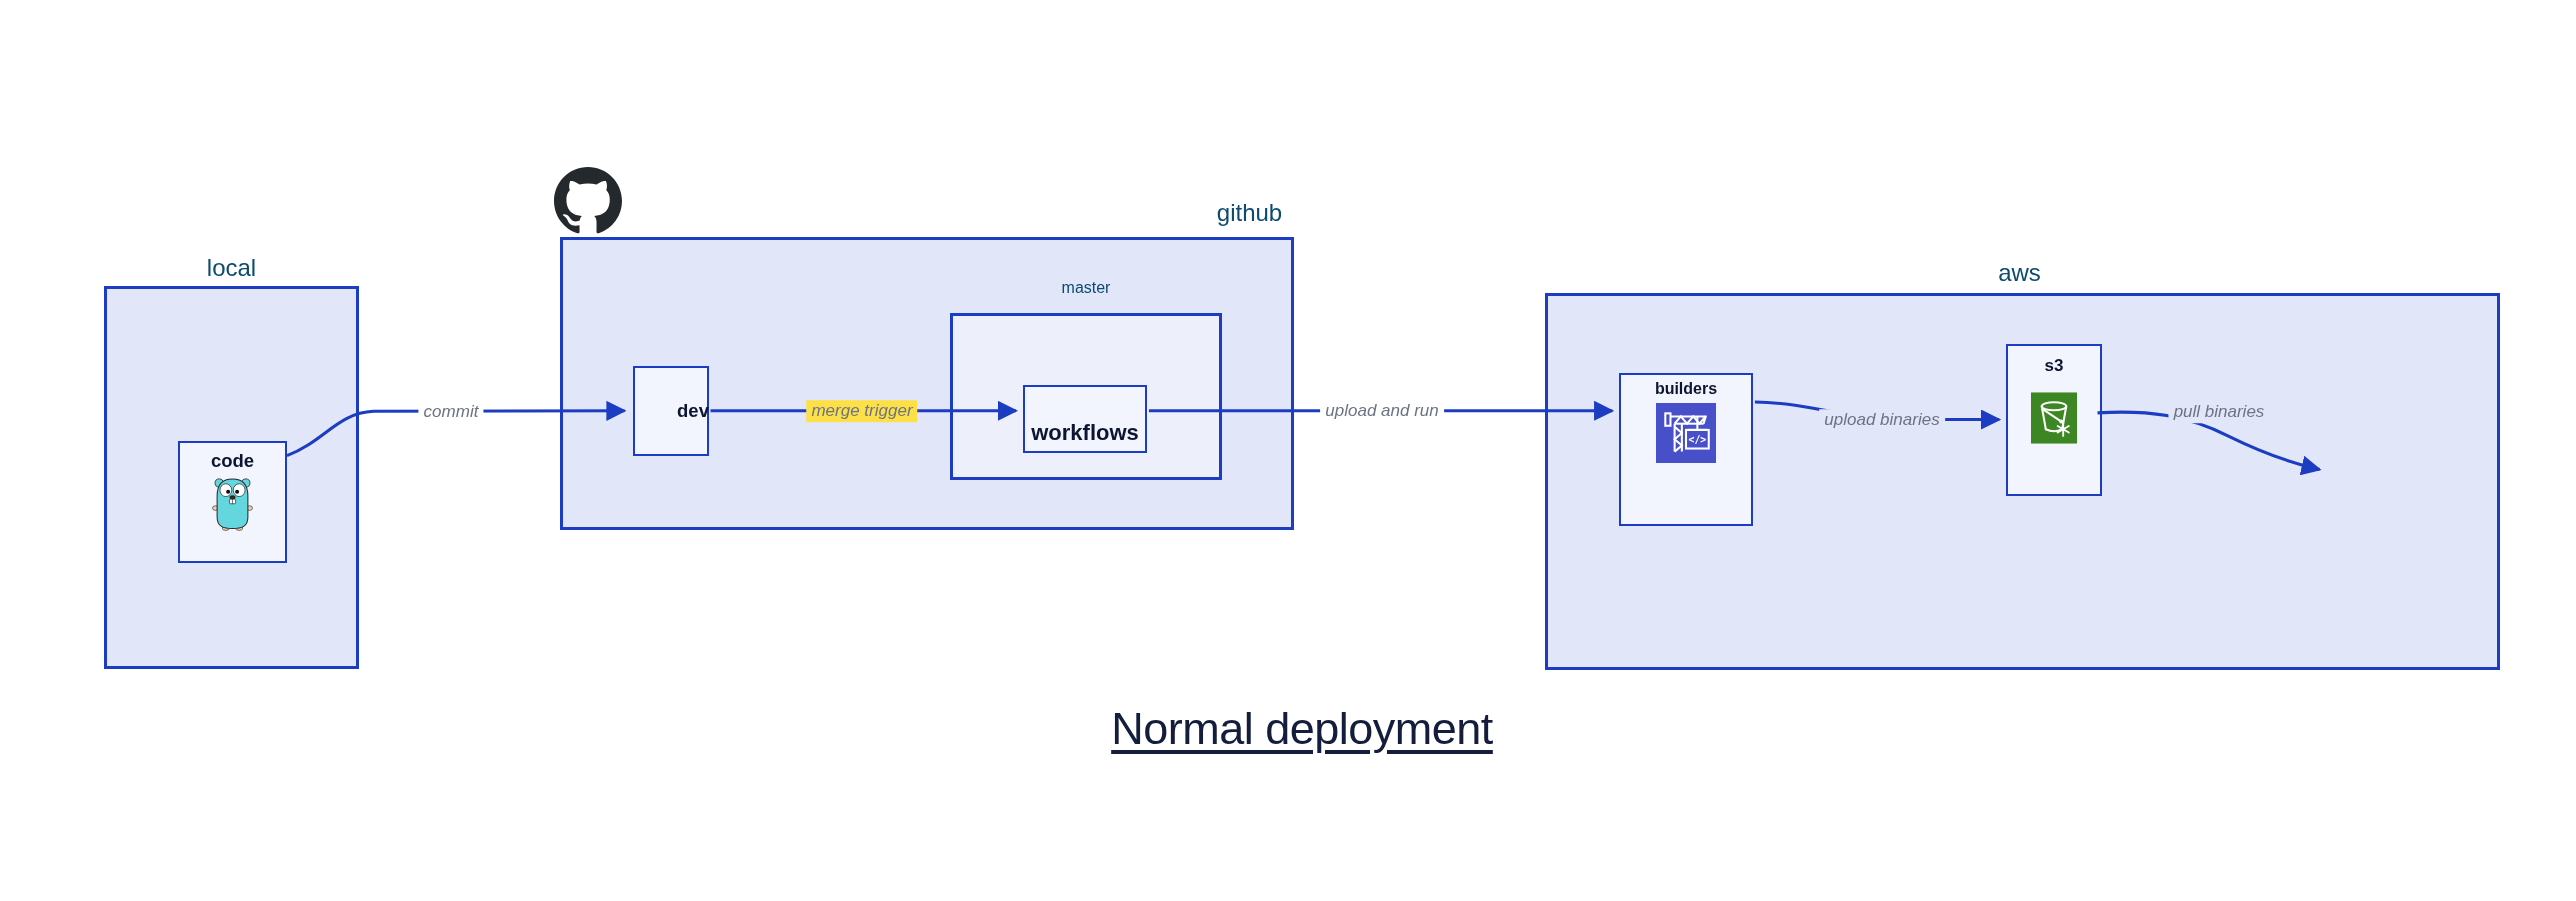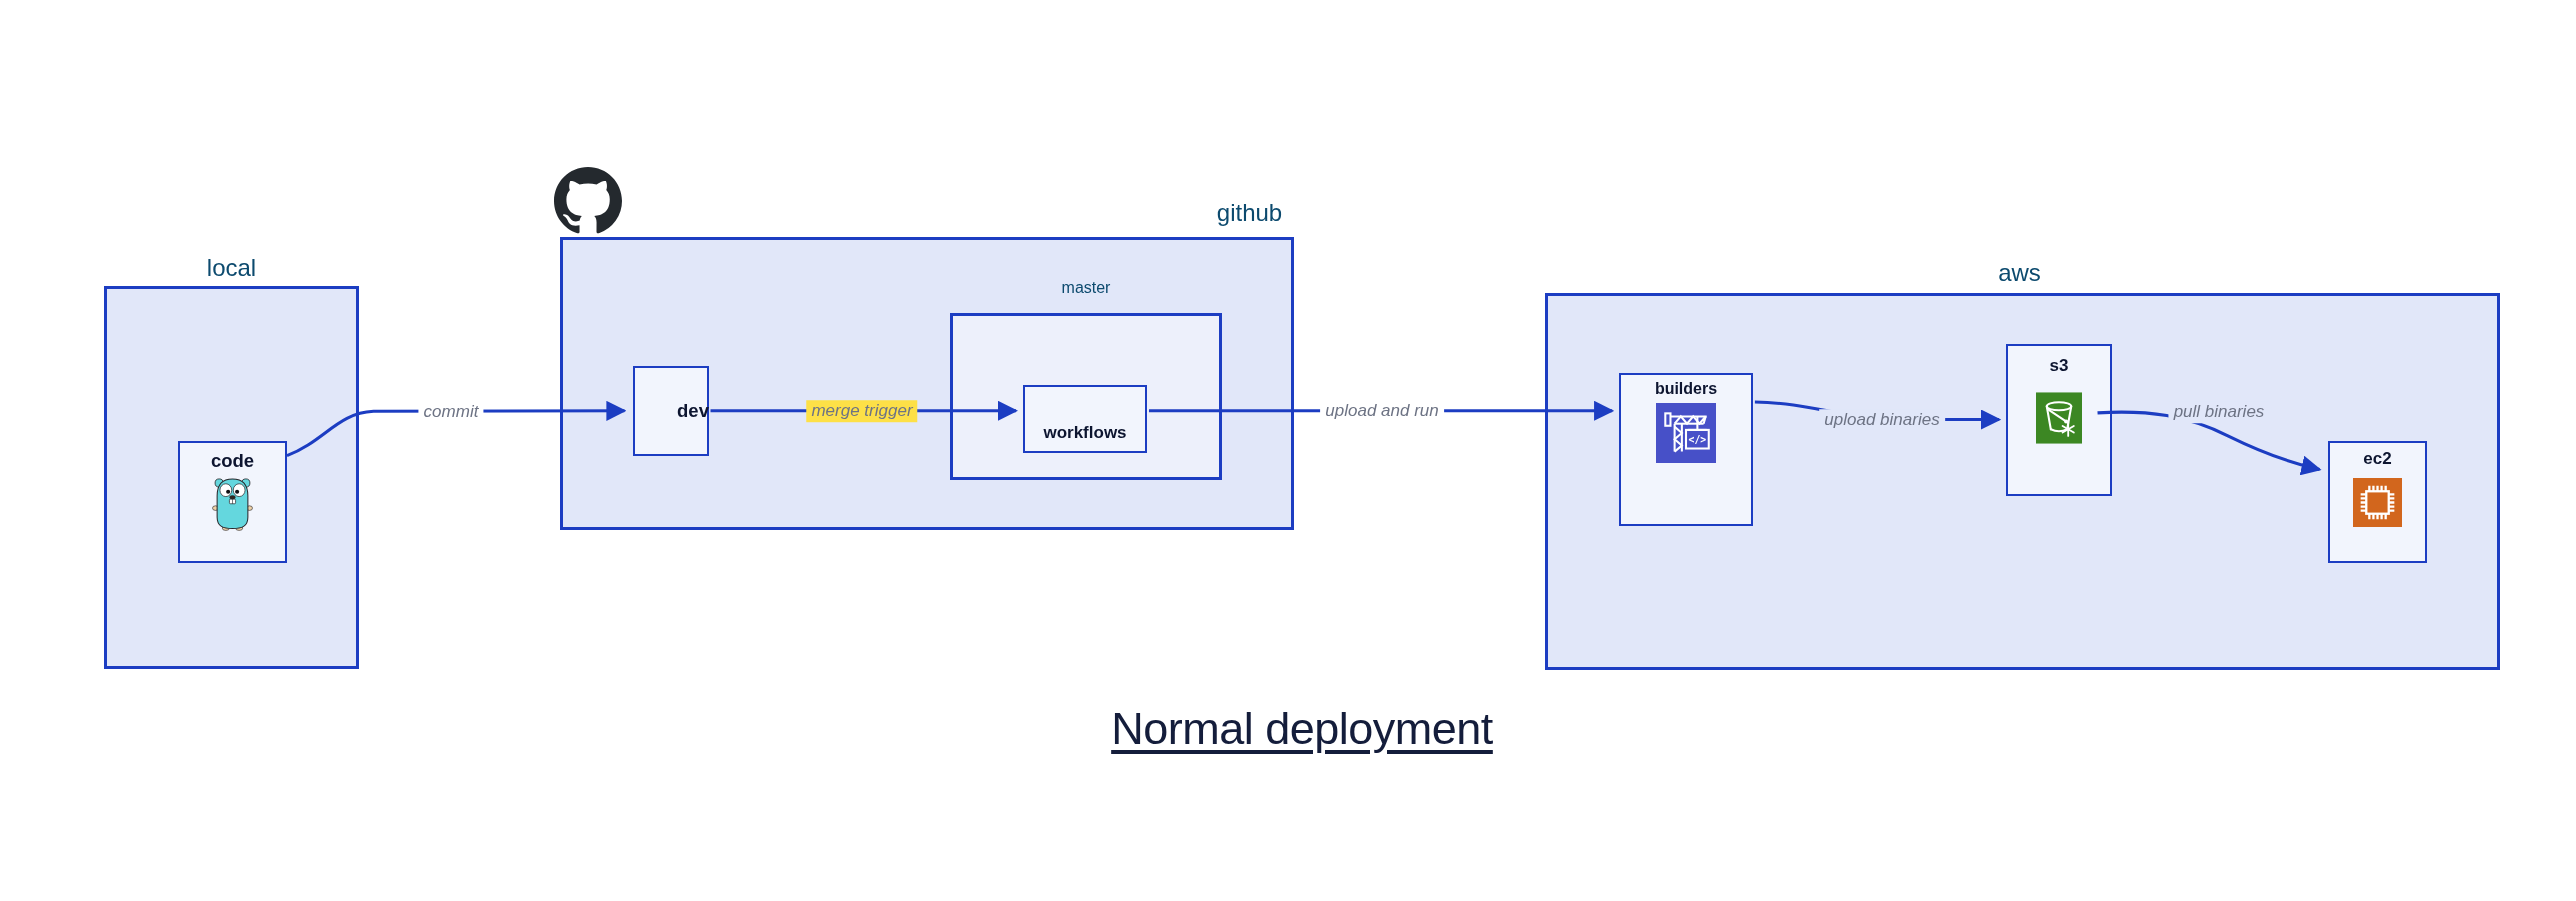--- a/index.html
+++ b/index.html
@@ -23,25 +23,25 @@
   
   .node{position:absolute;border:2.6px solid #1c3dc2;background:#f2f5fd;box-sizing:border-box;
         display:flex;flex-direction:column;align-items:center;z-index:3;}
   .node .nlabel{font-weight:bold;color:#0d1530;white-space:nowrap;}
   .n-code{left:178px;top:441px;width:109px;height:122px;padding-top:6.7px;}
   .n-code .nlabel{font-size:18.5px;}
   .n-code .icon{margin-top:4.1px;}
   .n-dev{left:633px;top:366px;width:76px;height:90px;justify-content:center;padding-left:44px;}
   .n-dev .nlabel{font-size:18.5px;}
   .n-workflows{left:1023px;top:385px;width:124px;height:68px;justify-content:center;}
-  .n-workflows .nlabel{font-size:17px;margin-top:28px;}
+  .n-workflows .nlabel{font-size:22px;margin-top:28px;}
   .n-builders{left:1619px;top:341px;width:134px;height:153px;padding-top:5.2px;margin-top:32px;}
   .n-builders .nlabel{font-size:16px;}
   .n-builders .icon{margin-top:5.2px;}
-  .n-s3{left:2006px;top:344px;width:106px;height:152px;padding-top:10.3px;}
+  .n-s3{left:2006px;top:344px;width:96px;height:152px;padding-top:10.3px;}
   .n-s3 .nlabel{font-size:17px;}
   .n-s3 .icon{margin-top:15.5px;}
   .n-ec2{left:2328px;top:441px;width:99px;height:122px;padding-top:6.2px;}
   .n-ec2 .nlabel{font-size:17px;}
   .n-ec2 .icon{margin-top:9.3px;}
   
   .edges{position:absolute;left:0;top:0;z-index:5;pointer-events:none;}
   .elabel{position:absolute;z-index:6;transform:translate(-50%,-50%);
           font-style:italic;font-size:17px;color:#6d7384;padding:1px 5.2px;
           white-space:nowrap;background:#ffffff;line-height:1.15;}
@@ -144,35 +144,20 @@
         <circle cx="59" cy="57" r="4" fill="#ffffff"></circle>
         <g stroke="#ffffff" stroke-width="3.6" stroke-linecap="round">
           <line x1="63" y1="59" x2="63" y2="85"></line>
           <line x1="52" y1="65.5" x2="74" y2="78.5"></line>
           <line x1="74" y1="65.5" x2="52" y2="78.5"></line>
         </g>
       </svg>
     </div>
   </div>
 
-  <div class="node n-ec2">
-    <div class="nlabel">ec2</div>
-    <div class="icon">
-      <svg width="49" height="49" viewBox="0 0 96 96">
-        <rect x="0" y="0" width="96" height="96" fill="#d2661d"></rect>
-        <rect x="26" y="26" width="44" height="44" fill="none" stroke="#ffffff" stroke-width="4.5"></rect>
-        <g stroke="#ffffff" stroke-width="4.5">
-          <path d="M32,15 V26 M40,15 V26 M48,15 V26 M56,15 V26 M64,15 V26"></path>
-          <path d="M32,70 V81 M40,70 V81 M48,70 V81 M56,70 V81 M64,70 V81"></path>
-          <path d="M15,32 H26 M15,40 H26 M15,48 H26 M15,56 H26 M15,64 H26"></path>
-          <path d="M70,32 H81 M70,40 H81 M70,48 H81 M70,56 H81 M70,64 H81"></path>
-        </g>
-      </svg>
-    </div>
-  </div>
 
   <svg class="edges" width="2604" height="902" viewBox="0 0 5054 1750">
     <defs>
       <marker id="arrow" viewBox="0 0 10 10" refX="9" refY="5" markerWidth="6.5" markerHeight="6.5" orient="auto-start-reverse">
         <path d="M0,0 L10,5 L0,10 z" fill="#1c3dc2"></path>
       </marker>
     </defs>
     <g stroke="#1c3dc2" stroke-width="6" fill="none">
       <path d="M557,884 C630,856 655,801 725,798 L1212,797" marker-end="url(#arrow)"></path>
       <path d="M1379,797 H1972" marker-end="url(#arrow)"></path>

